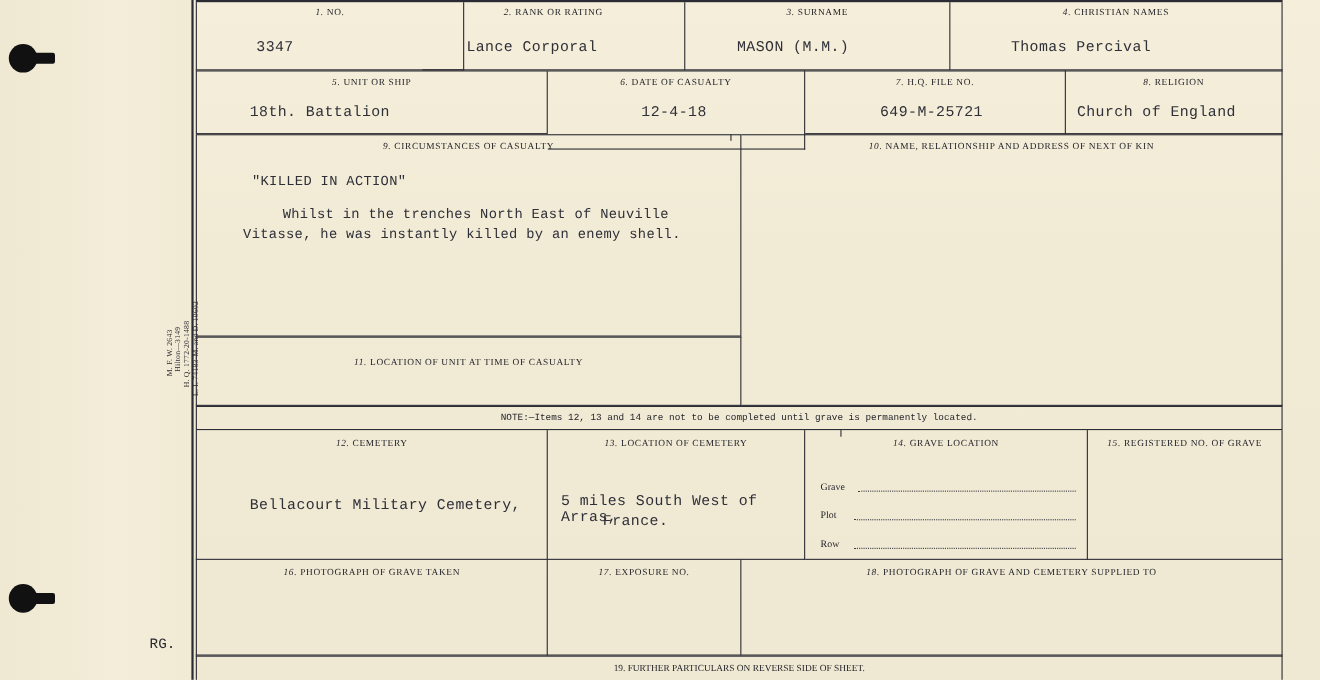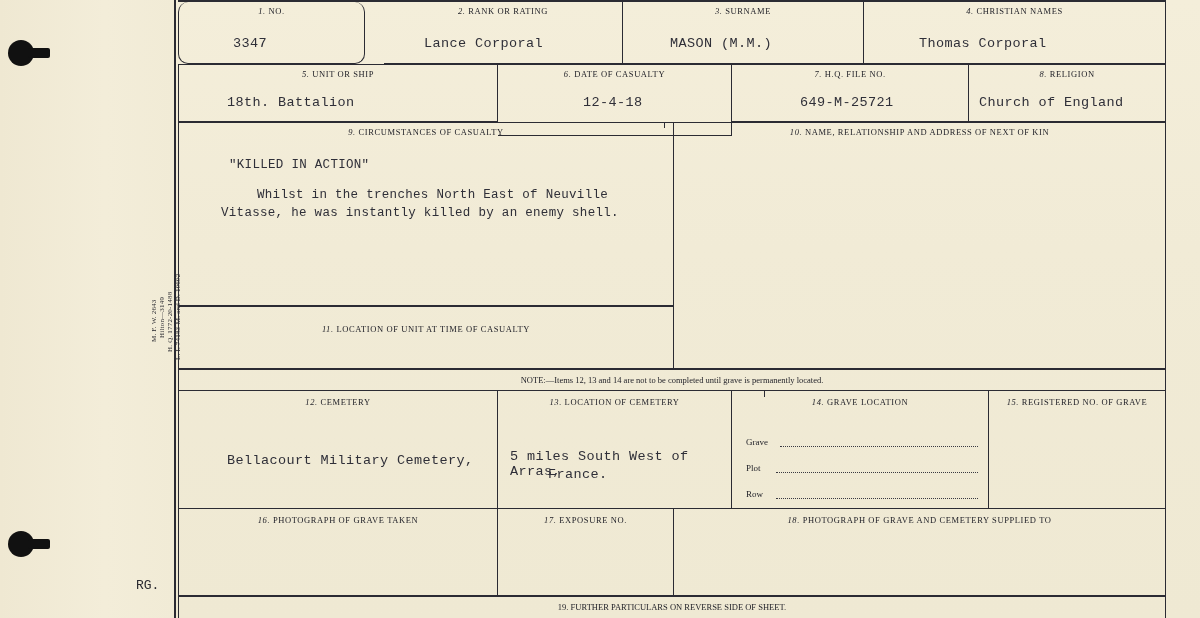--- a/index.html
+++ b/index.html
@@ -108,21 +108,21 @@
     <div class="vert-text" style="left:166px;top:352px;">H. Q. 1772-20-1488</div>
     <div class="vert-text" style="left:174px;top:360px;">L. I. 74183-M. and D. 10602</div>
 
     <div class="rg">RG.</div>
   </div>
 
   <div class="form">
 
     <div class="frame-top"></div>
 
-    <div class="cell" style="left:2px;top:2px;width:187px;height:62px;border-top:none;border-radius:10px;">
+    <div class="cell" style="left:2px;top:2px;width:244px;height:62px;border-top:none;">
       <div class="hdr">
         <span class="num">1.</span>
         <span>NO.</span>
       </div>
       <div class="val valpos" style="left:54px;top:34px;">3347</div>
     </div>
 
     <div class="cell" style="left:208px;top:2px;width:239px;height:62px;border-top:none;border-left:none;">
       <div class="hdr">
         <span class="num">2.</span>
@@ -137,21 +137,21 @@
         <span>SURNAME</span>
       </div>
       <div class="val valpos" style="left:47px;top:34px;">MASON (M.M.)</div>
     </div>
 
     <div class="cell" style="left:688px;top:2px;width:302px;height:62px;border-top:none;border-left:none;">
       <div class="hdr">
         <span class="num">4.</span>
         <span>CHRISTIAN NAMES</span>
       </div>
-      <div class="val valpos" style="left:55px;top:34px;">Thomas Corporal</div>
+      <div class="val valpos" style="left:55px;top:34px;">Thomas Percival</div>
     </div>
 
     <div class="cell" style="left:2px;top:64px;width:320px;height:58px;">
       <div class="hdr">
         <span class="num">5.</span>
         <span>UNIT OR SHIP</span>
       </div>
       <div class="val valpos" style="left:48px;top:30px;">18th. Battalion</div>
     </div>
 
@@ -200,21 +200,21 @@
     <div class="cell" style="left:2px;top:306px;width:496px;height:63px;border-top:none;">
       <div class="hdr" style="padding-top:18px;">
         <span class="num">11.</span>
         <span>LOCATION OF UNIT AT TIME OF CASUALTY</span>
       </div>
       <div class="body-text" style="left:20px;top:32px;"></div>
     </div>
     <div class="cell" style="left:2px;top:306px;width:496px;height:0;border:none;border-top:1px solid #2b2b33;"></div>
 
     <div class="cell" style="left:2px;top:369px;width:988px;height:22px;border-top:1px solid #2b2b33;border-bottom:1px solid #2b2b33;border-left:1px solid #2b2b33;border-right:1px solid #2b2b33;">
-      <div class="note" style="top:5px;">NOTE:—Items 12, 13 and 14 are not to be completed until grave is permanently located.</div>
+      <div class="note" style="top:5px;font-family:Liberation Mono, monospace;">NOTE:—Items 12, 13 and 14 are not to be completed until grave is permanently located.</div>
     </div>
 
     <div class="cell" style="left:2px;top:391px;width:320px;height:118px;border-top:none;">
       <div class="hdr" style="padding-top:6px;">
         <span class="num">12.</span>
         <span>CEMETERY</span>
       </div>
       <div class="val valpos" style="left:48px;top:62px;">Bellacourt Military Cemetery,</div>
     </div>
 

